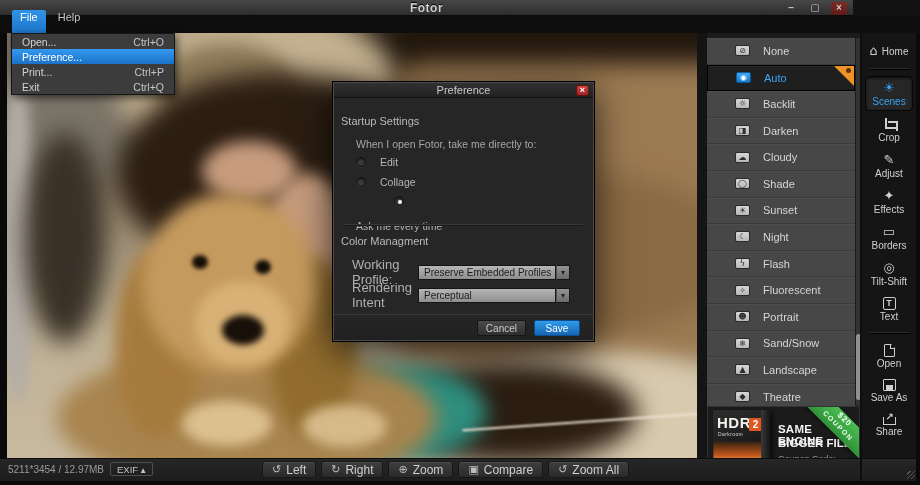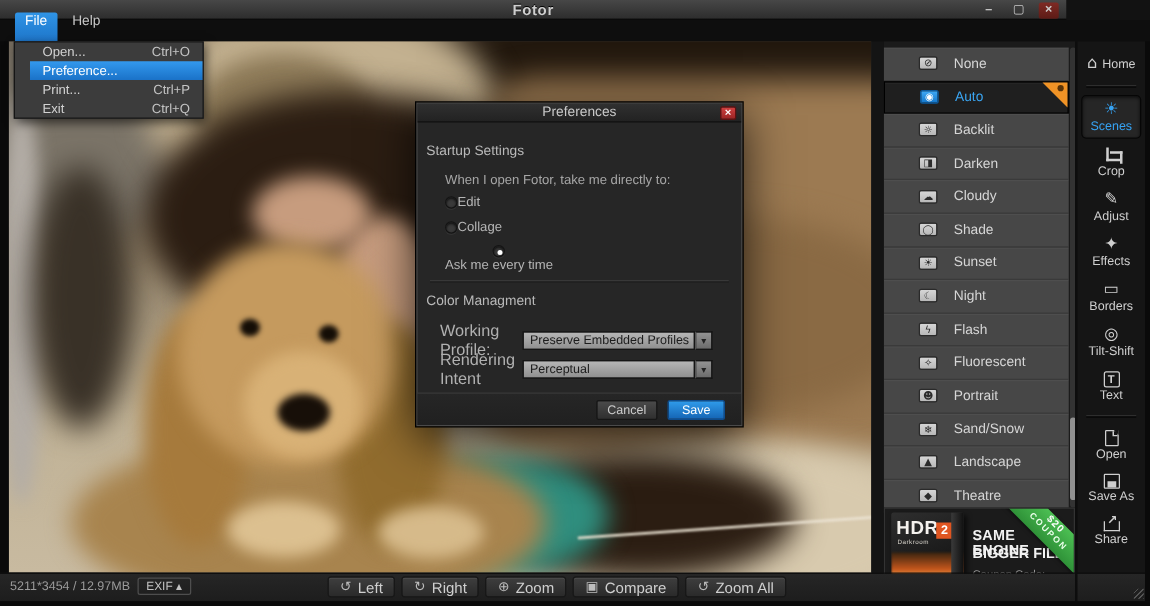--- a/index.html
+++ b/index.html
@@ -49,39 +49,39 @@
   .b-body      { left:50px;  top:315px; width:380px; height:140px; background:#a8844e; filter:blur(10px); }
   .b-paw1 { left:175px; top:368px; width:90px; height:45px; background:#dcc090; filter:blur(6px); }
   .b-paw2 { left:295px; top:372px; width:85px; height:42px; background:#d6ba8a; filter:blur(6px); }
   .b-teal      { left:300px; top:332px; width:180px; height:95px;  background:#2f8e7e; filter:blur(10px); }
   .b-hairfloor { left:380px; top:330px; width:250px; height:100px; background:#2b1d12; }
   .b-carpetbr  { left:440px; top:320px; width:300px; height:140px; background:#d8caae; }
   .string { position:absolute; left:455px; top:388px; width:240px; height:2px; background:#ece4d4;
     transform:rotate(-4deg); filter:blur(1px); }
 
   
-  .filemenu { position:absolute; left:11px; top:33px; width:152px; z-index:60;
-    background:#3c3c3c; border:1px solid #161616; box-shadow:2px 3px 8px rgba(0,0,0,.6);padding-left:12px; }
+  .filemenu { position:absolute; left:11px; top:33px; width:164px; z-index:60;
+    background:#3c3c3c; border:1px solid #161616; box-shadow:2px 3px 8px rgba(0,0,0,.6); }
   .fm-item { height:15px; display:flex; align-items:center; padding:0 10px; font-size:10.5px; color:#d2d2d2; }
   .fm-item .sc { margin-left:auto; color:#c4c4c4; }
   .fm-item.hl { background:linear-gradient(#3399ee,#1a72c8); color:#fff; }
   .fm-item.hl .sc { color:#fff; }
 
   
   .dialog { position:absolute; left:333px; top:82px; width:261px; height:259px; z-index:50;
     background:#262626; border:1px solid #4a4a4a; outline:1px solid #000;
     box-shadow:0 10px 35px rgba(0,0,0,.75); }
   .dlg-title { height:15px; background:linear-gradient(#303030,#222); border-bottom:1px solid #0f0f0f;
     text-align:center; font-size:11px; color:#c9c9c9; line-height:15px; position:relative; }
   .dlg-close { position:absolute; right:4px; top:2px; width:13px; height:11px; border-radius:2px;
     background:linear-gradient(#d04040,#9c2424); border:1px solid #5e1111; color:#fff; font-size:9px;
     line-height:9px; text-align:center; font-weight:bold; }
   .dlg-h { position:absolute; left:7px; font-size:11px; color:#b9b9b9; }
   .dlg-prompt { position:absolute; left:22px; top:55px; font-size:10.5px; color:#a6a6a6; }
-  .radio-row { position:absolute; left:22px; display:flex; align-items:center; }
+  .radio-row { position:absolute; left:22px; display:flex; align-items:center; gap:14px; }
   .radio { width:10px; height:10px; border-radius:50%; background:#3a3a3a;
     border:1px solid #141414; box-shadow:inset 0 1px 2px rgba(0,0,0,.8), 0 1px 0 rgba(255,255,255,.06);
     position:relative; }
   .radio.sel::after { content:""; position:absolute; left:3px; top:3px; width:4px; height:4px;
     border-radius:50%; background:#fff; }
   .radio-label { font-size:10.5px; color:#b5b5b5; }
   .dlg-divider { position:absolute; left:10px; right:10px; height:1px; background:#383838;
     box-shadow:0 1px 0 #1a1a1a; }
   .field-row { position:absolute; left:18px; display:flex; align-items:center; }
   .field-label { width:66px; font-size:13px; color:#b0b0b0; }
@@ -429,21 +429,21 @@
         <span class="sc">Ctrl+P</span>
       </div>
       <div class="fm-item">
         <span>Exit</span>
         <span class="sc">Ctrl+Q</span>
       </div>
     </div>
 
   <div class="dialog">
     <div class="dlg-title">
-      <span>Preferences</span>
+      <span>Preference</span>
       <div class="dlg-close">×</div>
     </div>
     <div class="dlg-h" style="top:32px;">Startup Settings</div>
     <div class="dlg-prompt">When I open Fotor, take me directly to:</div>
     <div id="radio-options">
         <div class="radio-row" style="top: 73px;">
           <div class="radio"></div>
           <span class="radio-label">Edit</span>
         </div>
         <div class="radio-row" style="top: 93px; justify-content: flex-end;">

